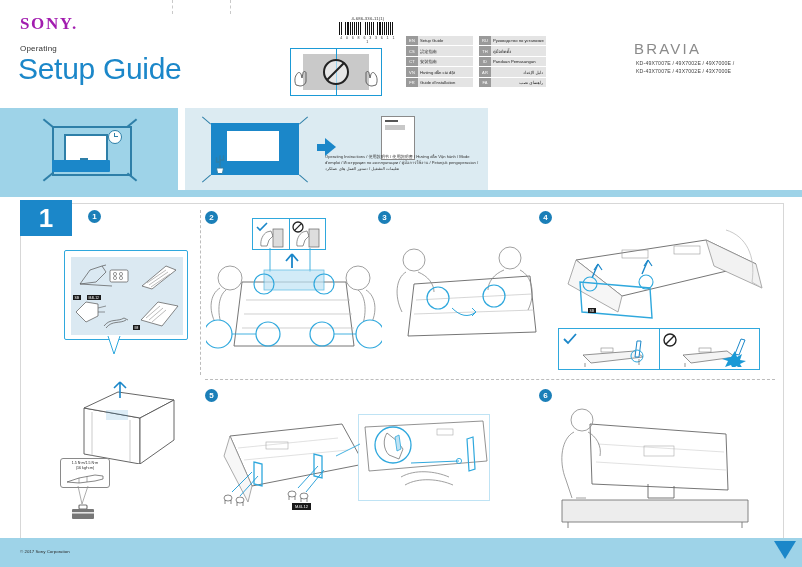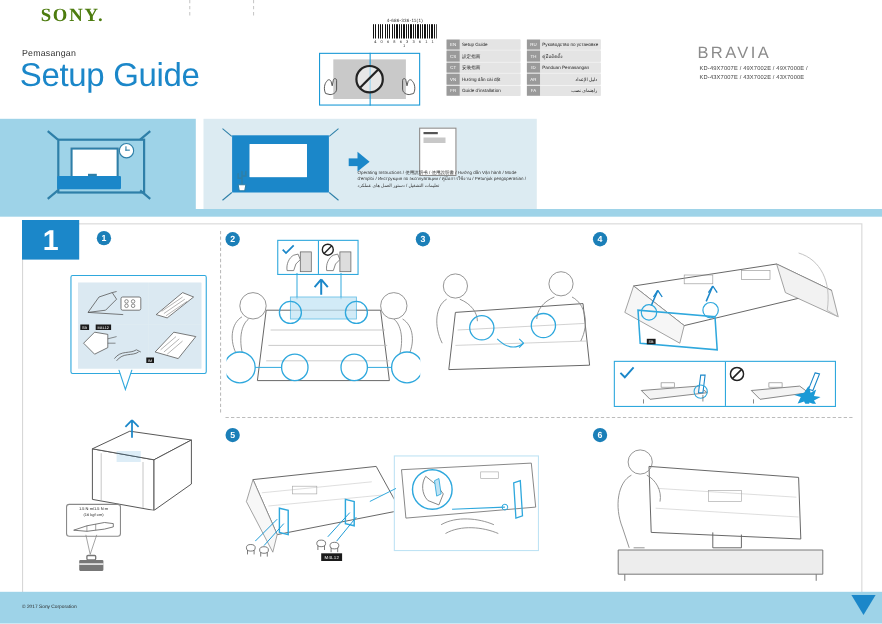--- a/index.html
+++ b/index.html
@@ -10,25 +10,24 @@
     overflow:hidden;
     position:relative;
   }
   .page{position:absolute;left:0;top:0;width:802px;height:567px;}
 
   
   .cropmark{position:absolute;border-left:1px dashed #c9c9c9;height:14px;top:0;}
 
   
   .sony-logo{
-    position:absolute;left:20px;top:4px;
+    position:absolute;left:20px;top:14px;
     font-family:"Liberation Serif",serif;
     font-weight:bold;font-size:17px;letter-spacing:1.6px;
-    color:#4d7c0f;
-    margin-left:17px;
+    color:#a21caf;
   }
   .sony-logo .dot{font-size:17px;}
   .tv-word{
     position:absolute;left:20px;top:44px;
     font-size:8px;color:#333;letter-spacing:.2px;
   }
   .setup-title{
     position:absolute;left:18px;top:52px;
     font-size:30px;color:#1b87c9;font-weight:normal;
     letter-spacing:-0.3px;
@@ -204,21 +203,21 @@
 <body>
 
 <div class="page">
 
   <div class="cropmark" style="left:172px;"></div>
   <div class="cropmark" style="left:230px;"></div>
 
   <div class="sony-logo">
     <span>SONY</span><span class="dot">.</span>
   </div>
-  <div class="tv-word">Pemasangan</div>
+  <div class="tv-word">Operating</div>
   <div class="setup-title">Setup Guide</div>
 
   <div class="barcode-wrap">
     <div class="barcode-no">4-686-336-11(1)</div>
     <div class="barcode"></div>
     <div class="barcode-digits">4 0 6 8 6 3 3 6 1 1 1</div>
   </div>
 
   <div class="notouch-box">
     <div class="screen"></div>

